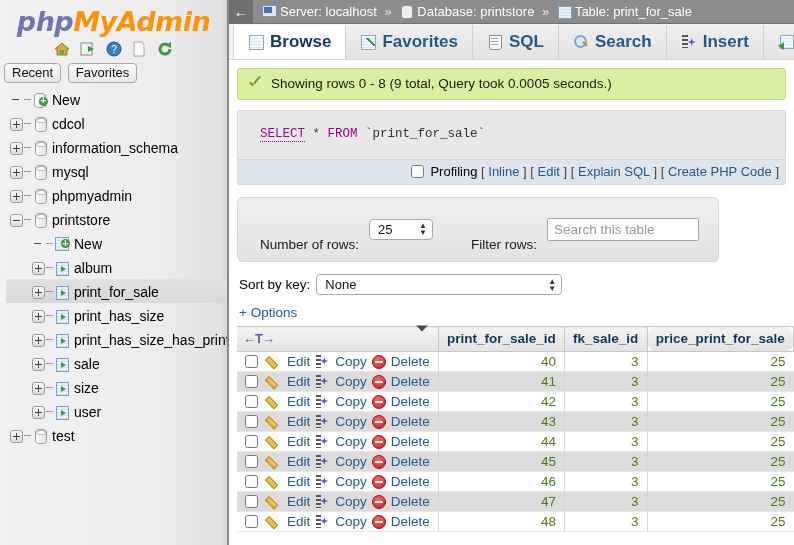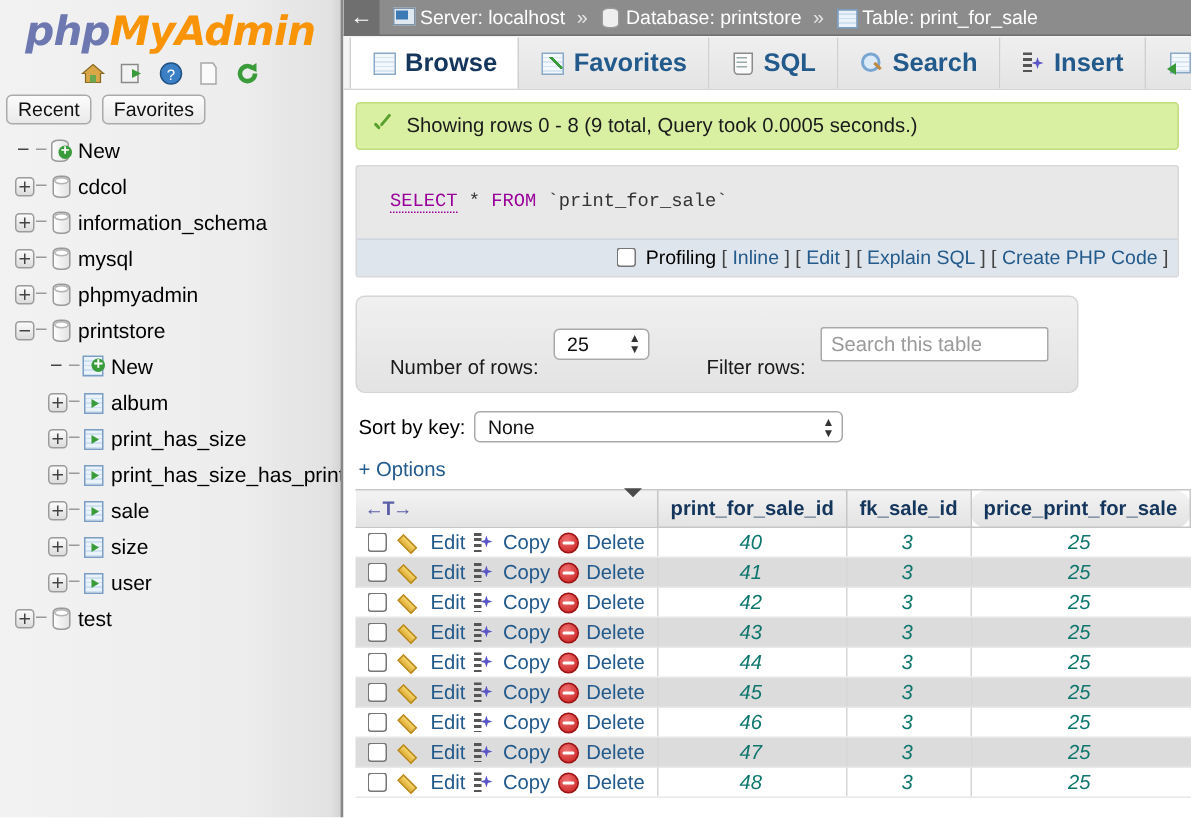--- a/index.html
+++ b/index.html
@@ -317,21 +317,21 @@
   table.results th.acts { text-align: left; padding-left: 6px; position: relative; width: 207px; }
   table.results td {
     border-left: 1px solid #d6d6d6;
     border-bottom: 1px solid #e8e8e8;
     padding: 2px 8px 2px 6px;
     white-space: nowrap;
   }
   table.results td:first-child { border-left: none; }
   table.results tr.odd td { background: #fff; }
   table.results tr.even td { background: #dcdcdc; }
-  td.num { text-align: center; color: #0f766e; font-style: italic; }
+  td.num { text-align: right; color: #4d7c0f; }
   .acts-cell { display: flex; align-items: center; gap: 5px; }
   .acts-cell input[type=checkbox] { margin: 0 4px 0 2px; }
   .acts-cell a { color: #235a8c; text-decoration: none; cursor: pointer; }
   .ic-edit { display:inline-block; width:15px; height:15px; position:relative; vertical-align:-3px; }
   .ic-edit::before { content:""; position:absolute; left:2px; top:2px; width:11px; height:4px; background: linear-gradient(to bottom,#f5d76e,#e0ad34); transform: rotate(45deg); transform-origin: left top; border:1px solid #b88a22;}
   .ic-copy { display:inline-block; width:15px; height:15px; position:relative; vertical-align:-3px; }
   .ic-copy::before { content:""; position:absolute; left:1px; top:1px; width:5px; height:13px; background: repeating-linear-gradient(to bottom,#555 0 2px,transparent 2px 4px); }
   .ic-copy::after { content:""; position:absolute; left:5px; top:3px; width:8px; height:8px; background:#5b56c6; clip-path: polygon(50% 0,62% 38%,100% 50%,62% 62%,50% 100%,38% 62%,0 50%,38% 38%); }
   .ic-del { display:inline-block; width:14px; height:14px; border-radius:50%; position:relative; vertical-align:-3px;
             background: radial-gradient(circle at 40% 32%, #f07070, #c61c1c); border:1px solid #9d1212; }
@@ -390,20 +390,21 @@
 
     <div class="tree" id="tree">
         <div class="node"><span class="indent" style="width: 4px;"></span><span class="expander none"></span><span class="dash"></span><span class="icon ico-newdb"></span><span class="label">New</span></div>
         <div class="node"><span class="indent" style="width: 4px;"></span><span class="expander plus"></span><span class="dash"></span><span class="icon ico-db"></span><span class="label">cdcol</span></div>
         <div class="node"><span class="indent" style="width: 4px;"></span><span class="expander plus"></span><span class="dash"></span><span class="icon ico-db"></span><span class="label">information_schema</span></div>
         <div class="node"><span class="indent" style="width: 4px;"></span><span class="expander plus"></span><span class="dash"></span><span class="icon ico-db"></span><span class="label">mysql</span></div>
         <div class="node"><span class="indent" style="width: 4px;"></span><span class="expander plus"></span><span class="dash"></span><span class="icon ico-db"></span><span class="label">phpmyadmin</span></div>
         <div class="node"><span class="indent" style="width: 4px;"></span><span class="expander minus"></span><span class="dash"></span><span class="icon ico-db"></span><span class="label">printstore</span></div>
         <div class="node"><span class="indent" style="width: 26px;"></span><span class="expander none"></span><span class="dash"></span><span class="icon ico-newtbl"></span><span class="label">New</span></div>
         <div class="node"><span class="indent" style="width: 26px;"></span><span class="expander plus"></span><span class="dash"></span><span class="icon ico-tbl"></span><span class="label">album</span></div>
+        <div class="node selected"><span class="indent" style="width: 26px;"></span><span class="expander plus"></span><span class="dash"></span><span class="icon ico-tbl"></span><span class="label">print_for_sale</span></div>
         <div class="node"><span class="indent" style="width: 26px;"></span><span class="expander plus"></span><span class="dash"></span><span class="icon ico-tbl"></span><span class="label">print_has_size</span></div>
         <div class="node"><span class="indent" style="width: 26px;"></span><span class="expander plus"></span><span class="dash"></span><span class="icon ico-tbl"></span><span class="label">print_has_size_has_print_for_</span></div>
         <div class="node"><span class="indent" style="width: 26px;"></span><span class="expander plus"></span><span class="dash"></span><span class="icon ico-tbl"></span><span class="label">sale</span></div>
         <div class="node"><span class="indent" style="width: 26px;"></span><span class="expander plus"></span><span class="dash"></span><span class="icon ico-tbl"></span><span class="label">size</span></div>
         <div class="node"><span class="indent" style="width: 26px;"></span><span class="expander plus"></span><span class="dash"></span><span class="icon ico-tbl"></span><span class="label">user</span></div>
         <div class="node"><span class="indent" style="width: 4px;"></span><span class="expander plus"></span><span class="dash"></span><span class="icon ico-db"></span><span class="label">test</span></div>
       </div>
   </div>
 
   <div id="main">

